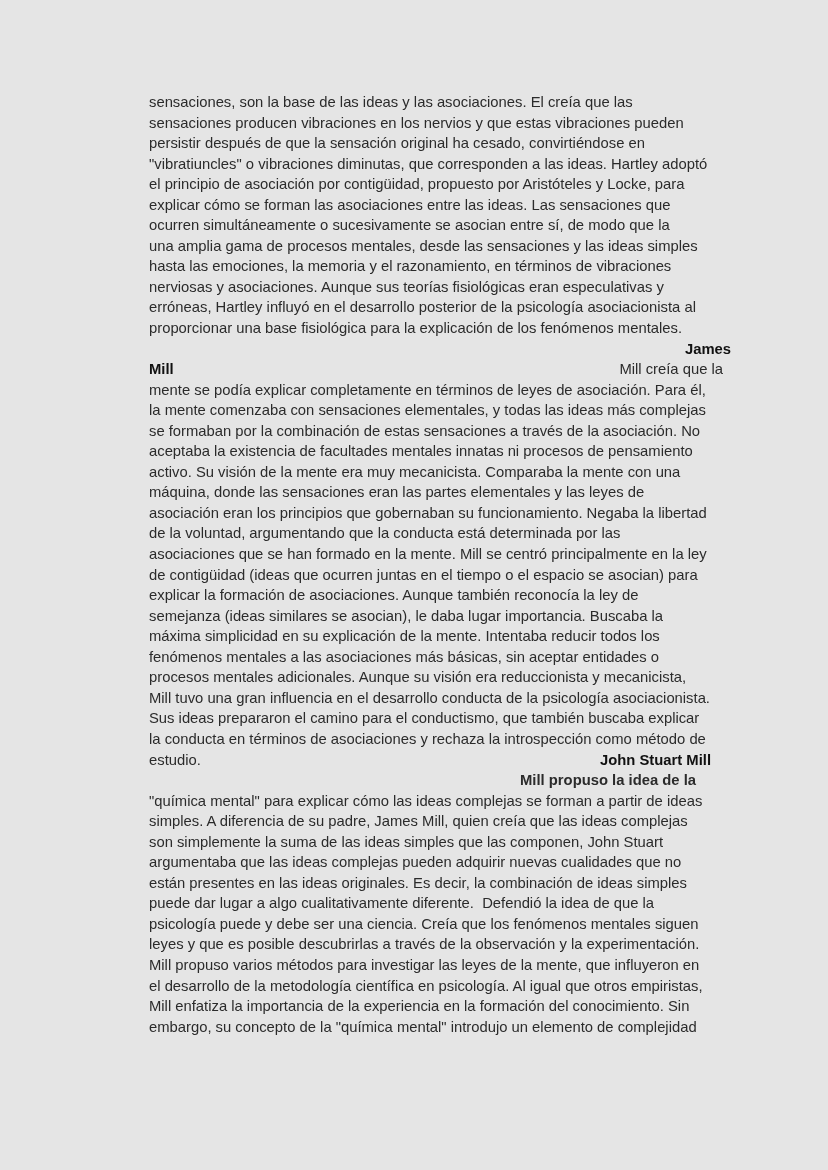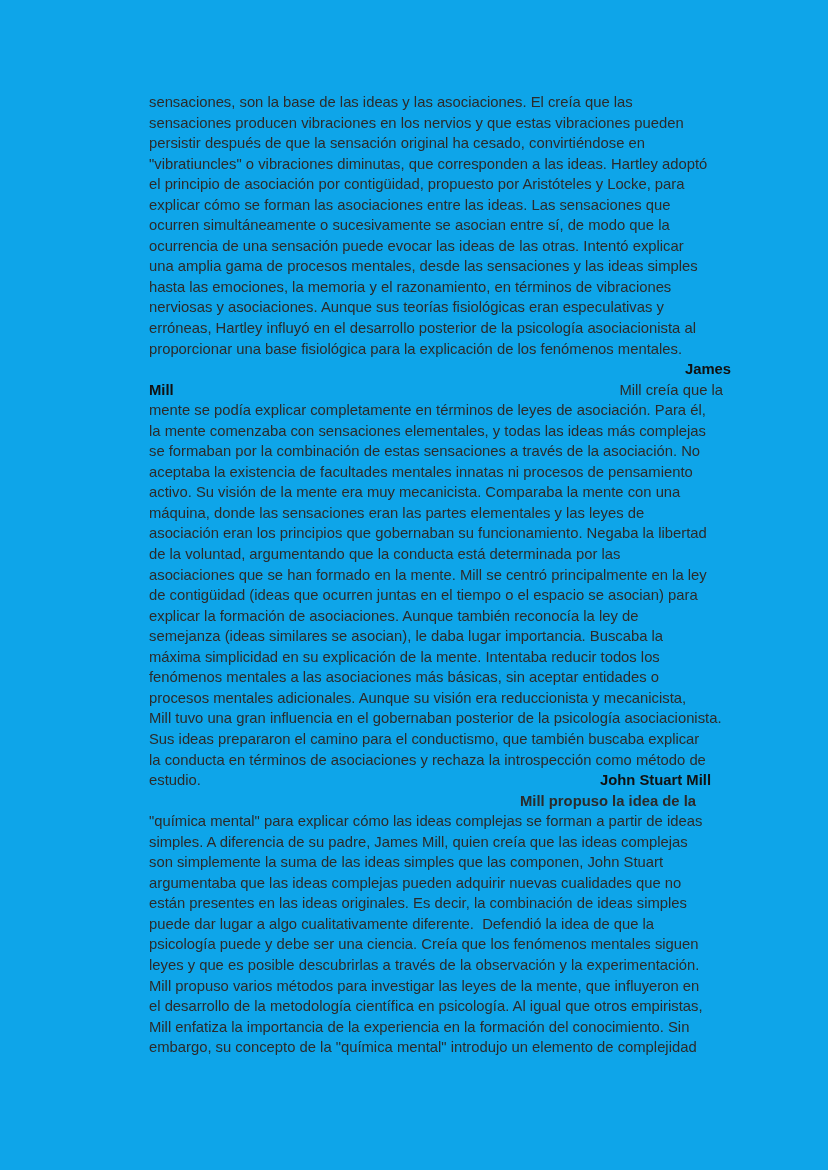--- a/index.html
+++ b/index.html
@@ -10,21 +10,21 @@
     width: 828px;
     height: 1170px;
     background: #ffffff;
     font-family: "Liberation Sans", sans-serif;
     overflow: hidden;
   }
   .page {
     position: relative;
     width: 828px;
     height: 1170px;
-    background: #0ea5e9;
+    background: #e5e5e5;
   }
   .doc {
     position: absolute;
     left: 149px;
     top: 92px;
     width: 589px;
     color: #2b2b2b;
     font-size: 14.8px;
   }
   .line {
@@ -46,21 +46,20 @@
 
 <div class="page">
   <div class="doc" id="doc-body">
       <div class="line"><span class="l">sensaciones, son la base de las ideas y las asociaciones. El creía que las</span></div>
       <div class="line"><span class="l">sensaciones producen vibraciones en los nervios y que estas vibraciones pueden</span></div>
       <div class="line"><span class="l">persistir después de que la sensación original ha cesado, convirtiéndose en</span></div>
       <div class="line"><span class="l">"vibratiuncles" o vibraciones diminutas, que corresponden a las ideas. Hartley adoptó</span></div>
       <div class="line"><span class="l">el principio de asociación por contigüidad, propuesto por Aristóteles y Locke, para</span></div>
       <div class="line"><span class="l">explicar cómo se forman las asociaciones entre las ideas. Las sensaciones que</span></div>
       <div class="line"><span class="l">ocurren simultáneamente o sucesivamente se asocian entre sí, de modo que la</span></div>
-      <div class="line"><span class="l">ocurrencia de una sensación puede evocar las ideas de las otras. Intentó explicar</span></div>
       <div class="line"><span class="l">una amplia gama de procesos mentales, desde las sensaciones y las ideas simples</span></div>
       <div class="line"><span class="l">hasta las emociones, la memoria y el razonamiento, en términos de vibraciones</span></div>
       <div class="line"><span class="l">nerviosas y asociaciones. Aunque sus teorías fisiológicas eran especulativas y</span></div>
       <div class="line"><span class="l">erróneas, Hartley influyó en el desarrollo posterior de la psicología asociacionista al</span></div>
       <div class="line"><span class="l">proporcionar una base fisiológica para la explicación de los fenómenos mentales.</span></div>
       <div class="line"><span class="r b" style="padding-right: 7px;">James</span></div>
       <div class="line"><span class="l b">Mill</span><span class="r" style="padding-right: 15px; text-align: right;">Mill creía que la</span></div>
       <div class="line"><span class="l">mente se podía explicar completamente en términos de leyes de asociación. Para él,</span></div>
       <div class="line"><span class="l">la mente comenzaba con sensaciones elementales, y todas las ideas más complejas</span></div>
       <div class="line"><span class="l">se formaban por la combinación de estas sensaciones a través de la asociación. No</span></div>
@@ -69,21 +68,21 @@
       <div class="line"><span class="l">máquina, donde las sensaciones eran las partes elementales y las leyes de</span></div>
       <div class="line"><span class="l">asociación eran los principios que gobernaban su funcionamiento. Negaba la libertad</span></div>
       <div class="line"><span class="l">de la voluntad, argumentando que la conducta está determinada por las</span></div>
       <div class="line"><span class="l">asociaciones que se han formado en la mente. Mill se centró principalmente en la ley</span></div>
       <div class="line"><span class="l">de contigüidad (ideas que ocurren juntas en el tiempo o el espacio se asocian) para</span></div>
       <div class="line"><span class="l">explicar la formación de asociaciones. Aunque también reconocía la ley de</span></div>
       <div class="line"><span class="l">semejanza (ideas similares se asocian), le daba lugar importancia. Buscaba la</span></div>
       <div class="line"><span class="l">máxima simplicidad en su explicación de la mente. Intentaba reducir todos los</span></div>
       <div class="line"><span class="l">fenómenos mentales a las asociaciones más básicas, sin aceptar entidades o</span></div>
       <div class="line"><span class="l">procesos mentales adicionales. Aunque su visión era reduccionista y mecanicista,</span></div>
-      <div class="line"><span class="l">Mill tuvo una gran influencia en el gobernaban posterior de la psicología asociacionista.</span></div>
+      <div class="line"><span class="l">Mill tuvo una gran influencia en el desarrollo conducta de la psicología asociacionista.</span></div>
       <div class="line"><span class="l">Sus ideas prepararon el camino para el conductismo, que también buscaba explicar</span></div>
       <div class="line"><span class="l">la conducta en términos de asociaciones y rechaza la introspección como método de</span></div>
       <div class="line"><span class="l">estudio.</span><span class="r b" style="padding-right: 27px;">John Stuart Mill</span></div>
       <div class="line"><span class="r" style="padding-right: 42px; font-weight: bold;">Mill propuso la idea de la</span></div>
       <div class="line"><span class="l">"química mental" para explicar cómo las ideas complejas se forman a partir de ideas</span></div>
       <div class="line"><span class="l">simples. A diferencia de su padre, James Mill, quien creía que las ideas complejas</span></div>
       <div class="line"><span class="l">son simplemente la suma de las ideas simples que las componen, John Stuart</span></div>
       <div class="line"><span class="l">argumentaba que las ideas complejas pueden adquirir nuevas cualidades que no</span></div>
       <div class="line"><span class="l">están presentes en las ideas originales. Es decir, la combinación de ideas simples</span></div>
       <div class="line"><span class="l">puede dar lugar a algo cualitativamente diferente.  Defendió la idea de que la</span></div>

